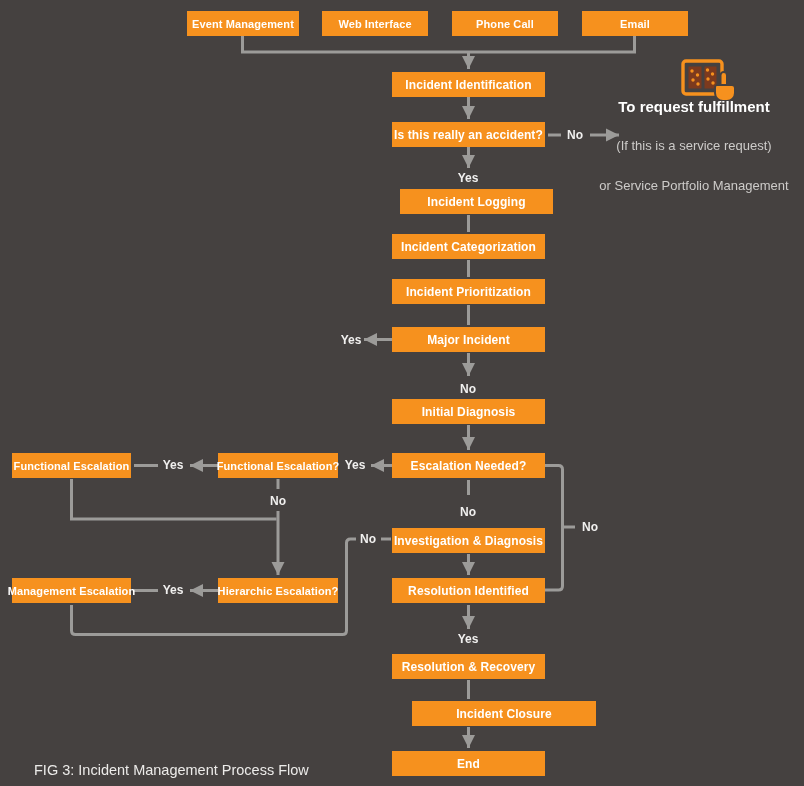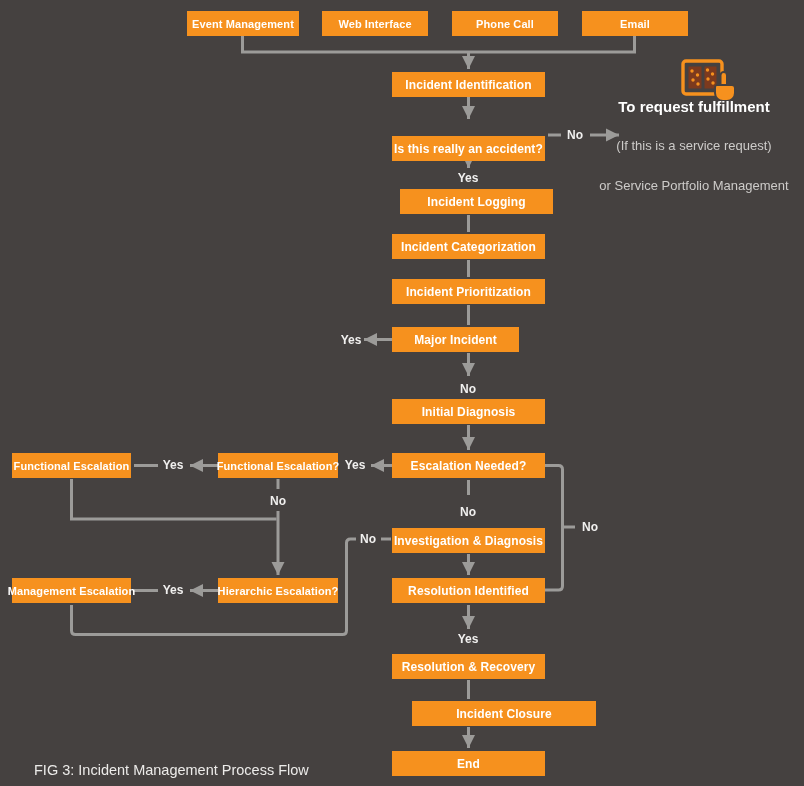--- a/index.html
+++ b/index.html
@@ -91,25 +91,25 @@
       <path d="M468.5,727 V748" marker-end="url(#ah)"></path>
     </g>
   </svg>
 
   <div class="node narrow" style="left:187px;top:11px;width:112px">Event Management</div>
   <div class="node narrow" style="left:322px;top:11px;width:106px">Web Interface</div>
   <div class="node narrow" style="left:452px;top:11px;width:106px">Phone Call</div>
   <div class="node narrow" style="left:582px;top:11px;width:106px">Email</div>
 
   <div class="node" style="left:392px;top:72px;width:153px">Incident Identification</div>
-  <div class="node" style="left:392px;top:136px;width:153px">Is this really an accident?</div>
+  <div class="node" style="left:392px;top:122px;width:153px">Is this really an accident?</div>
   <div class="node" style="left:400px;top:189px;width:153px">Incident Logging</div>
   <div class="node" style="left:392px;top:234px;width:153px">Incident Categorization</div>
   <div class="node" style="left:392px;top:279px;width:153px">Incident Prioritization</div>
-  <div class="node" style="left:392px;top:327px;width:127px">Major Incident</div>
+  <div class="node" style="left:392px;top:327px;width:153px">Major Incident</div>
   <div class="node" style="left:392px;top:399px;width:153px">Initial Diagnosis</div>
   <div class="node" style="left:392px;top:528px;width:153px">Investigation &amp; Diagnosis</div>
   <div class="node" style="left:392px;top:453px;width:153px">Escalation Needed?</div>
   <div class="node" style="left:392px;top:578px;width:153px">Resolution Identified</div>
   <div class="node" style="left:392px;top:654px;width:153px">Resolution &amp; Recovery</div>
   <div class="node" style="left:412px;top:701px;width:184px">Incident Closure</div>
   <div class="node" style="left:392px;top:751px;width:153px">End</div>
 
   <div class="node narrow" style="left:218px;top:453px;width:120px">Functional Escalation?</div>
   <div class="node narrow" style="left:12px;top:453px;width:119px">Functional Escalation</div>

